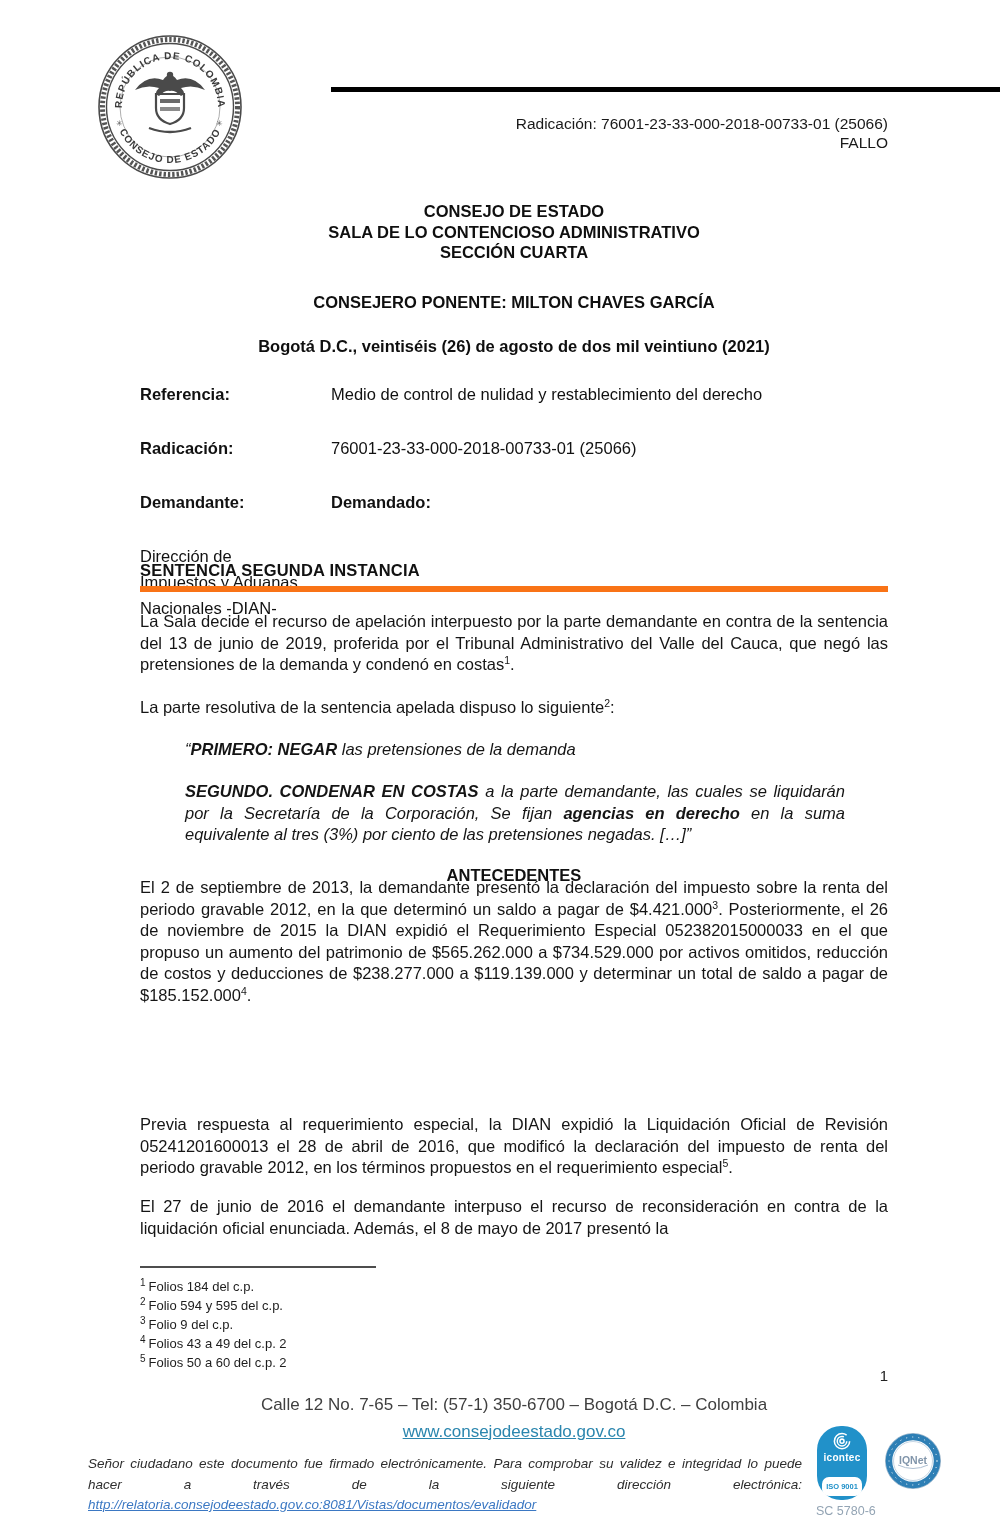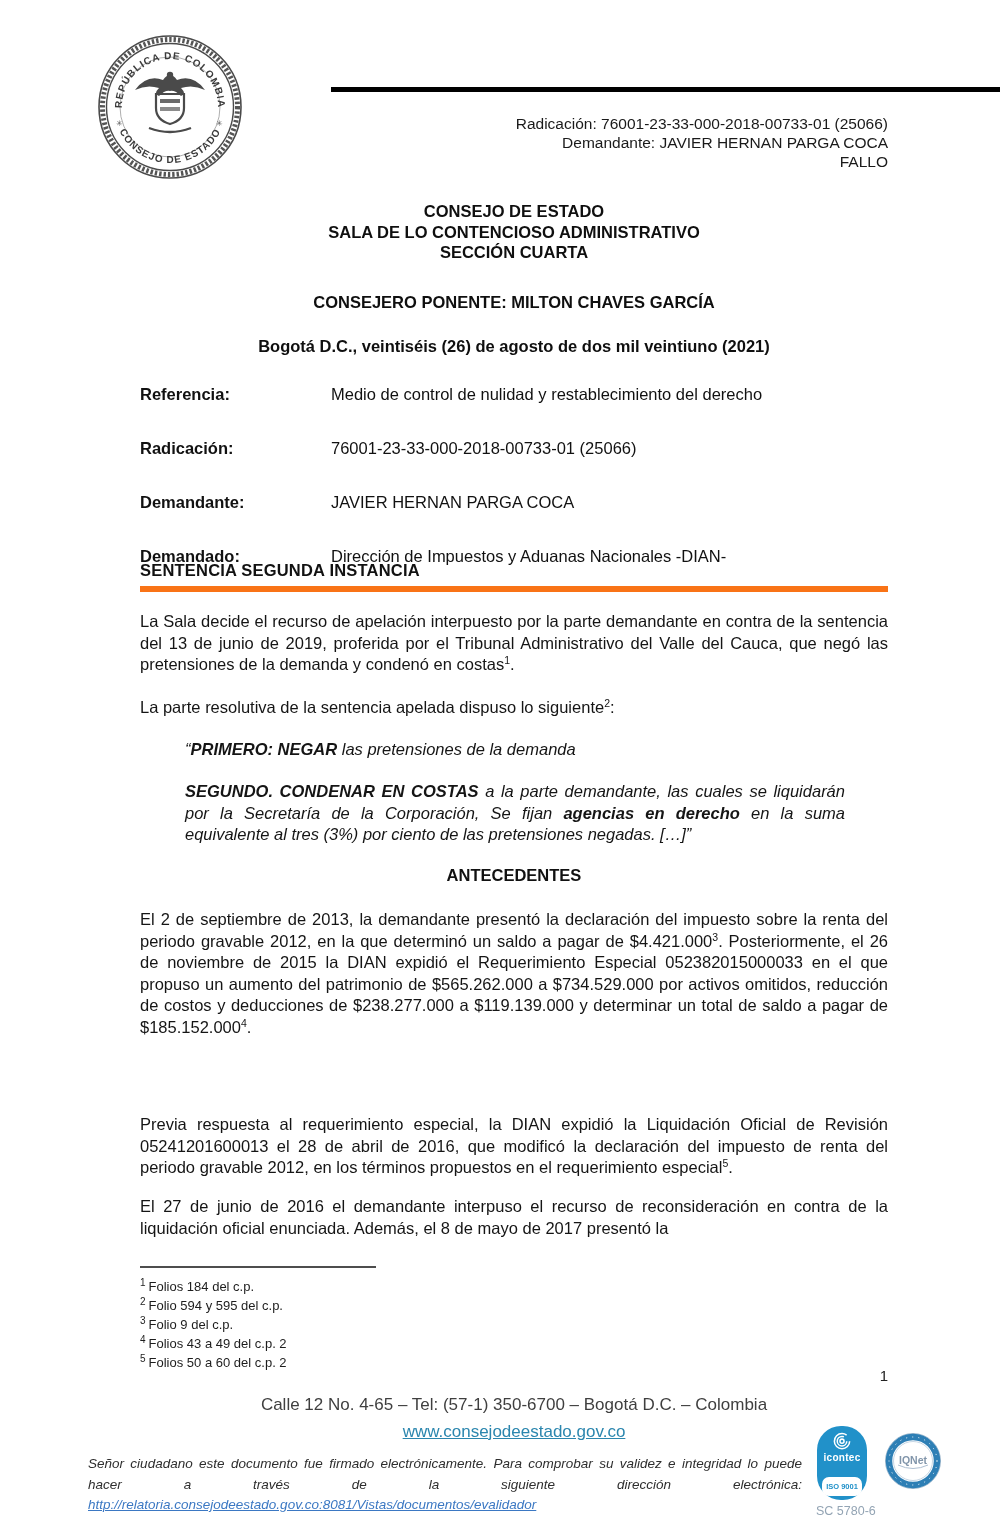--- a/index.html
+++ b/index.html
@@ -92,39 +92,37 @@
       <rect x="63" y="65" width="20" height="4" fill="#6b6b6b"></rect>
       <rect x="63" y="73" width="20" height="4" fill="#8c8c8c"></rect>
       <path d="M52,94 Q73,102 94,94" stroke="#4a4a4a" stroke-width="2.4" fill="none"></path>
     </g>
   </svg>
 
   <div class="rule-top"></div>
 
   <div class="case-header">
     <div>Radicación: 76001-23-33-000-2018-00733-01 (25066)</div>
-    <div>Demandante: JAVIER HERNAN PARGA COCA</div>
     <div>FALLO</div>
   </div>
 
   <div class="abs titles" style="top:201px;">
     <div>CONSEJO DE ESTADO</div>
     <div>SALA DE LO CONTENCIOSO ADMINISTRATIVO</div>
     <div>SECCIÓN CUARTA</div>
   </div>
   <div class="abs titles" style="top:292px;">CONSEJERO PONENTE: MILTON CHAVES GARCÍA</div>
   <div class="abs titles" style="top:336px;">Bogotá D.C.,  veintiséis (26) de agosto de dos mil veintiuno (2021)</div>
 
   <div class="abs ref-grid" style="top:381px;gap:28px;">
     <div class="lbl">Referencia:</div>
     <div class="val">Medio de control de nulidad y restablecimiento del derecho</div>
     <div class="lbl">Radicación:</div>
     <div class="val">76001-23-33-000-2018-00733-01 (25066)</div>
     <div class="lbl">Demandante:</div>
-    <div class="val">JAVIER HERNAN PARGA COCA</div>
     <div class="lbl">Demandado:</div>
     <div class="val">Dirección de Impuestos y Aduanas Nacionales -DIAN-</div>
   </div>
 
   <div class="abs section-heading" style="top:561px;">SENTENCIA SEGUNDA INSTANCIA</div>
 
   <div class="abs body-text" style="top:611px;">
     <span>La Sala decide el recurso de apelación interpuesto por la parte demandante en contra de la sentencia del 13 de junio de 2019, proferida por el Tribunal Administrativo del Valle del Cauca, que negó las pretensiones de la demanda y condenó en costas</span><sup class="fnref">1</sup><span>.</span>
   </div>
 
@@ -134,21 +132,21 @@
 
   <div class="abs body-text quote" style="top:739px;">
     <span>“</span><b>PRIMERO: NEGAR</b><span> las pretensiones de la demanda</span>
   </div>
   <div class="abs body-text quote" style="top:781px;">
     <b>SEGUNDO. CONDENAR EN COSTAS</b><span> a la parte demandante, las cuales se liquidarán por la Secretaría de la Corporación, Se fijan </span><b>agencias en derecho</b><span> en la suma equivalente al tres (3%) por ciento de las pretensiones negadas. […]”</span>
   </div>
 
   <div class="abs center-heading" style="top:866px;">ANTECEDENTES</div>
 
-  <div class="abs body-text" style="top:909px;">
+  <div class="abs body-text" style="top:877px;">
     <span>El 2 de septiembre de 2013, la demandante presentó la declaración del impuesto sobre la renta del periodo gravable 2012, en la que determinó un saldo a pagar de $4.421.000</span><sup class="fnref">3</sup><span>. Posteriormente, el 26 de noviembre de 2015 la DIAN expidió el Requerimiento Especial 052382015000033 en el que propuso un aumento del patrimonio de $565.262.000 a $734.529.000 por activos omitidos, reducción de costos y deducciones de $238.277.000 a $119.139.000 y determinar un total de saldo a pagar de $185.152.000</span><sup class="fnref">4</sup><span>.</span>
   </div>
 
   <div class="abs body-text" style="top:1114px;">
     <span>Previa respuesta al requerimiento especial, la DIAN expidió la Liquidación Oficial de Revisión 05241201600013 el 28 de abril de 2016, que modificó la declaración del impuesto de renta del periodo gravable 2012, en los términos propuestos en el requerimiento especial</span><sup class="fnref">5</sup><span>.</span>
   </div>
 
   <div class="abs body-text" style="top:1196px;">El 27 de junio de 2016 el demandante interpuso el recurso de reconsideración en contra de la liquidación oficial enunciada. Además, el 8 de mayo de 2017 presentó la</div>
 
   <div class="abs fn-sep"></div>
@@ -156,21 +154,21 @@
     <div><sup>1</sup><span>Folios 184 del c.p.</span></div>
     <div><sup>2</sup><span>Folio 594 y 595 del c.p.</span></div>
     <div><sup>3</sup><span>Folio 9 del c.p.</span></div>
     <div><sup>4</sup><span>Folios 43 a 49 del c.p. 2</span></div>
     <div><sup>5</sup><span>Folios 50 a 60 del c.p. 2</span></div>
   </div>
 
   <div class="abs page-number">1</div>
 
   <div class="abs footer-center">
-    <div>Calle 12 No. 4-65 – Tel: (57-1) 350-6700 – Bogotá D.C. – Colombia</div>
+    <div>Calle 12 No. 7-65 – Tel: (57-1) 350-6700 – Bogotá D.C. – Colombia</div>
     <div><a class="site" href="#">www.consejodeestado.gov.co</a></div>
   </div>
 
   <div class="abs sign-note">
     <span>Señor ciudadano este documento fue firmado electrónicamente. Para comprobar su validez e integridad lo puede hacer a través de la siguiente dirección electrónica: </span><a class="validator" href="#">http://relatoria.consejodeestado.gov.co:8081/Vistas/documentos/evalidador</a>
   </div>
 
   <div class="abs icontec">
     <svg class="spiral" width="24" height="24" viewBox="0 0 24 24">
       <circle cx="12" cy="12" r="9" fill="none" stroke="#fff" stroke-width="1.8" stroke-dasharray="48 9"></circle>

